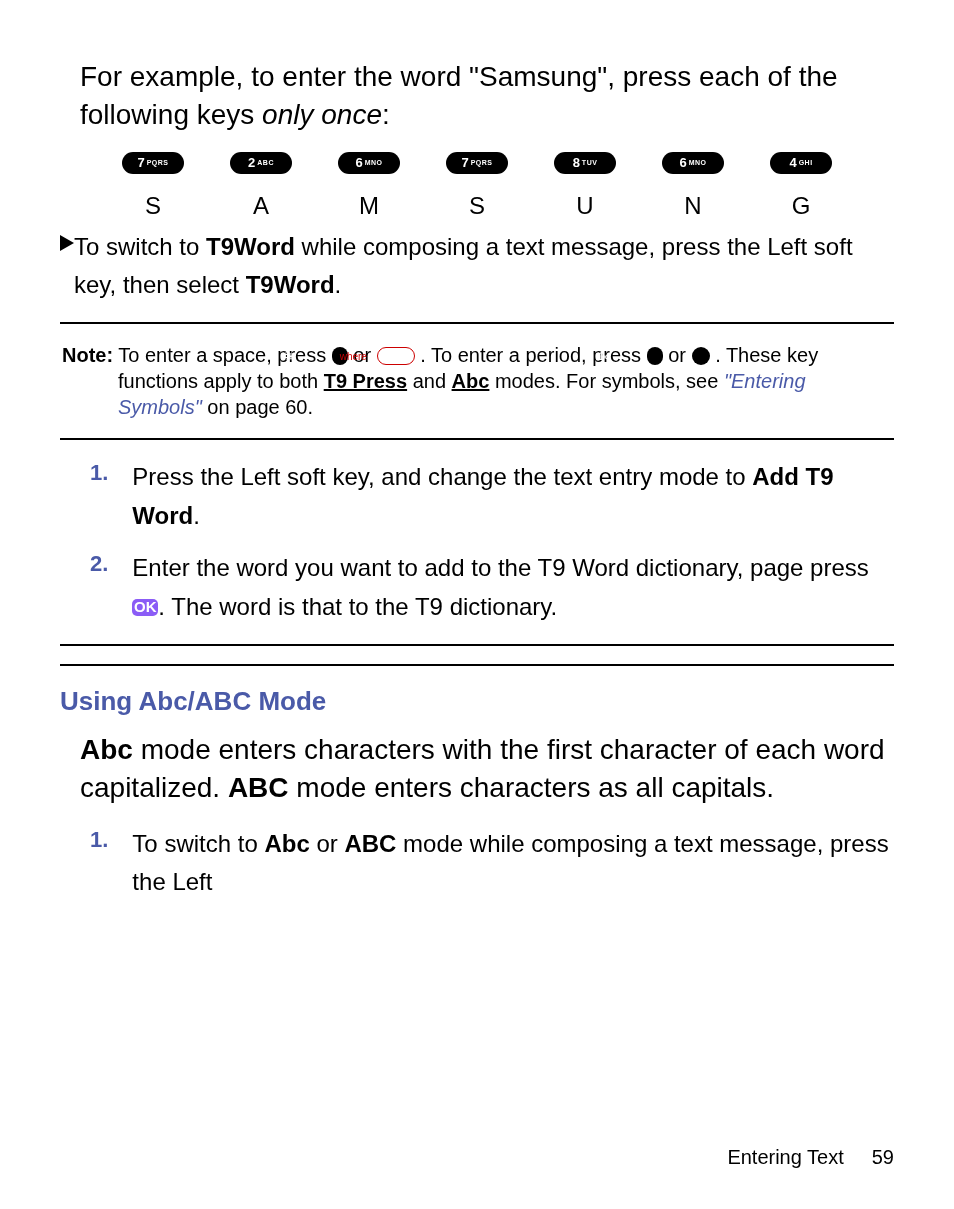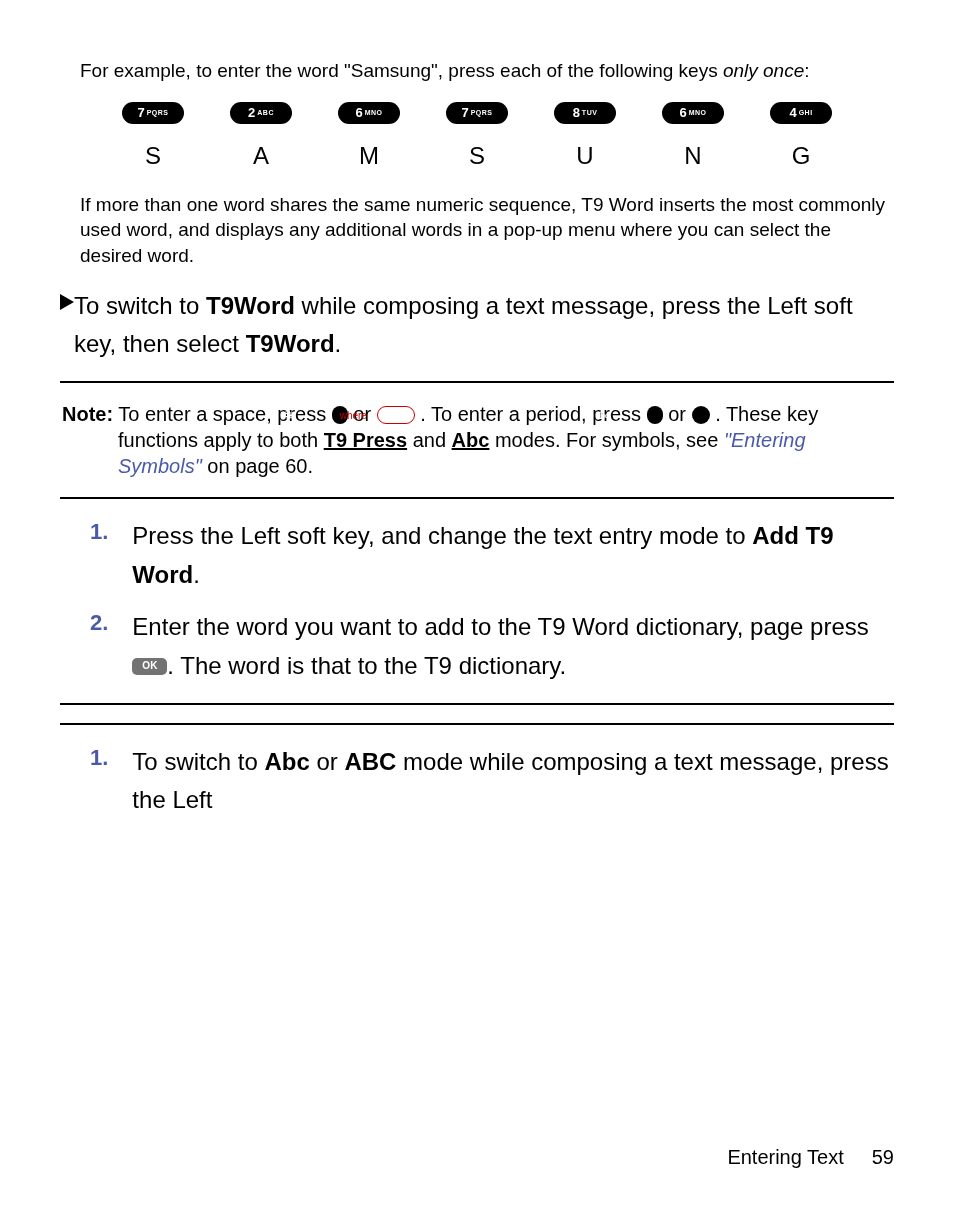--- a/index.html
+++ b/index.html
@@ -10,21 +10,21 @@
     font-family: Arial, Helvetica, sans-serif;
   }
   .page {
     width: 954px;
     min-height: 1209px;
     box-sizing: border-box;
     padding: 58px 60px 40px 60px;
     position: relative;
   }
   .body-text {
-    font-size: 19px;
+    font-size: 28px;
     line-height: 1.35;
     margin: 0 0 18px 0;
     padding-left: 20px;
   }
   .italic { font-style: italic; }
   .bold { font-weight: bold; }
 
   
   .key-row {
     display: flex;
@@ -121,26 +121,26 @@
     height: 16px;
     padding: 0 18px;
     font-size: 10px;
     font-weight: normal;
   }
   .icon-pill.small { padding: 0 9px; }
   .icon-ok {
     display: inline-flex;
     align-items: center;
     justify-content: center;
-    width: 35px;
+    width: 26px;
     height: 17px;
-    background: #737373;
+    background: #8b5cf6;
     border-radius: 5px;
     color: #fff;
-    font-size: 10px;
+    font-size: 15px;
     font-weight: bold;
     vertical-align: middle;
     position: relative;
     top: -1px;
   }
   .ref-link { font-style: italic; color: #4a5aa8; }
 
   
   .h-blue-italic {
     color: #4a5aa8;
@@ -241,21 +241,20 @@
     </div>
     <div class="key-col">
       <div class="key-pill">
           <span class="big">4</span>
           <span class="small">GHI</span>
         </div>
       <div class="key-letter">G</div>
     </div>
   </div>
 
-  <p class="body-text" style="margin-top:22px;">If more than one word shares the same numeric sequence, T9 Word inserts the most commonly used word, and displays any additional words in a pop-up menu where you can select the desired word.</p>
 
   <div class="bullet-line">
     <div class="triangle"></div>
     <div class="bullet-text">
       <span>To switch to </span><span class="bold">T9Word</span><span> while composing a text message, press the Left soft key, then select </span><span class="bold">T9Word</span><span>.</span>
     </div>
   </div>
 
   <hr class="rule">
 
@@ -286,21 +285,25 @@
     <div class="txt">
       <span>Enter the word you want to add to the T9 Word dictionary, page press </span><span class="icon-ok">OK</span><span>. The word is that to the T9 dictionary.</span>
     </div>
   </div>
 
   <hr class="rule">
 
 
   <hr class="rule">
 
-
+  <h2 class="h-blue">Using Abc/ABC Mode</h2>
+
+  <p class="body-text">
+    <span class="bold">Abc</span><span> mode enters characters with the first character of each word capitalized.  </span><span class="bold">ABC</span><span> mode enters characters as all capitals.</span>
+  </p>
 
   <div class="num-line">
     <div class="num">1.</div>
     <div class="txt">
       <span>To switch to </span><span class="bold">Abc</span><span> or </span><span class="bold">ABC</span><span> mode while composing a text message, press the Left</span>
     </div>
   </div>
 
   <div class="footer">
     <span>Entering Text</span><span class="pn">59</span>

